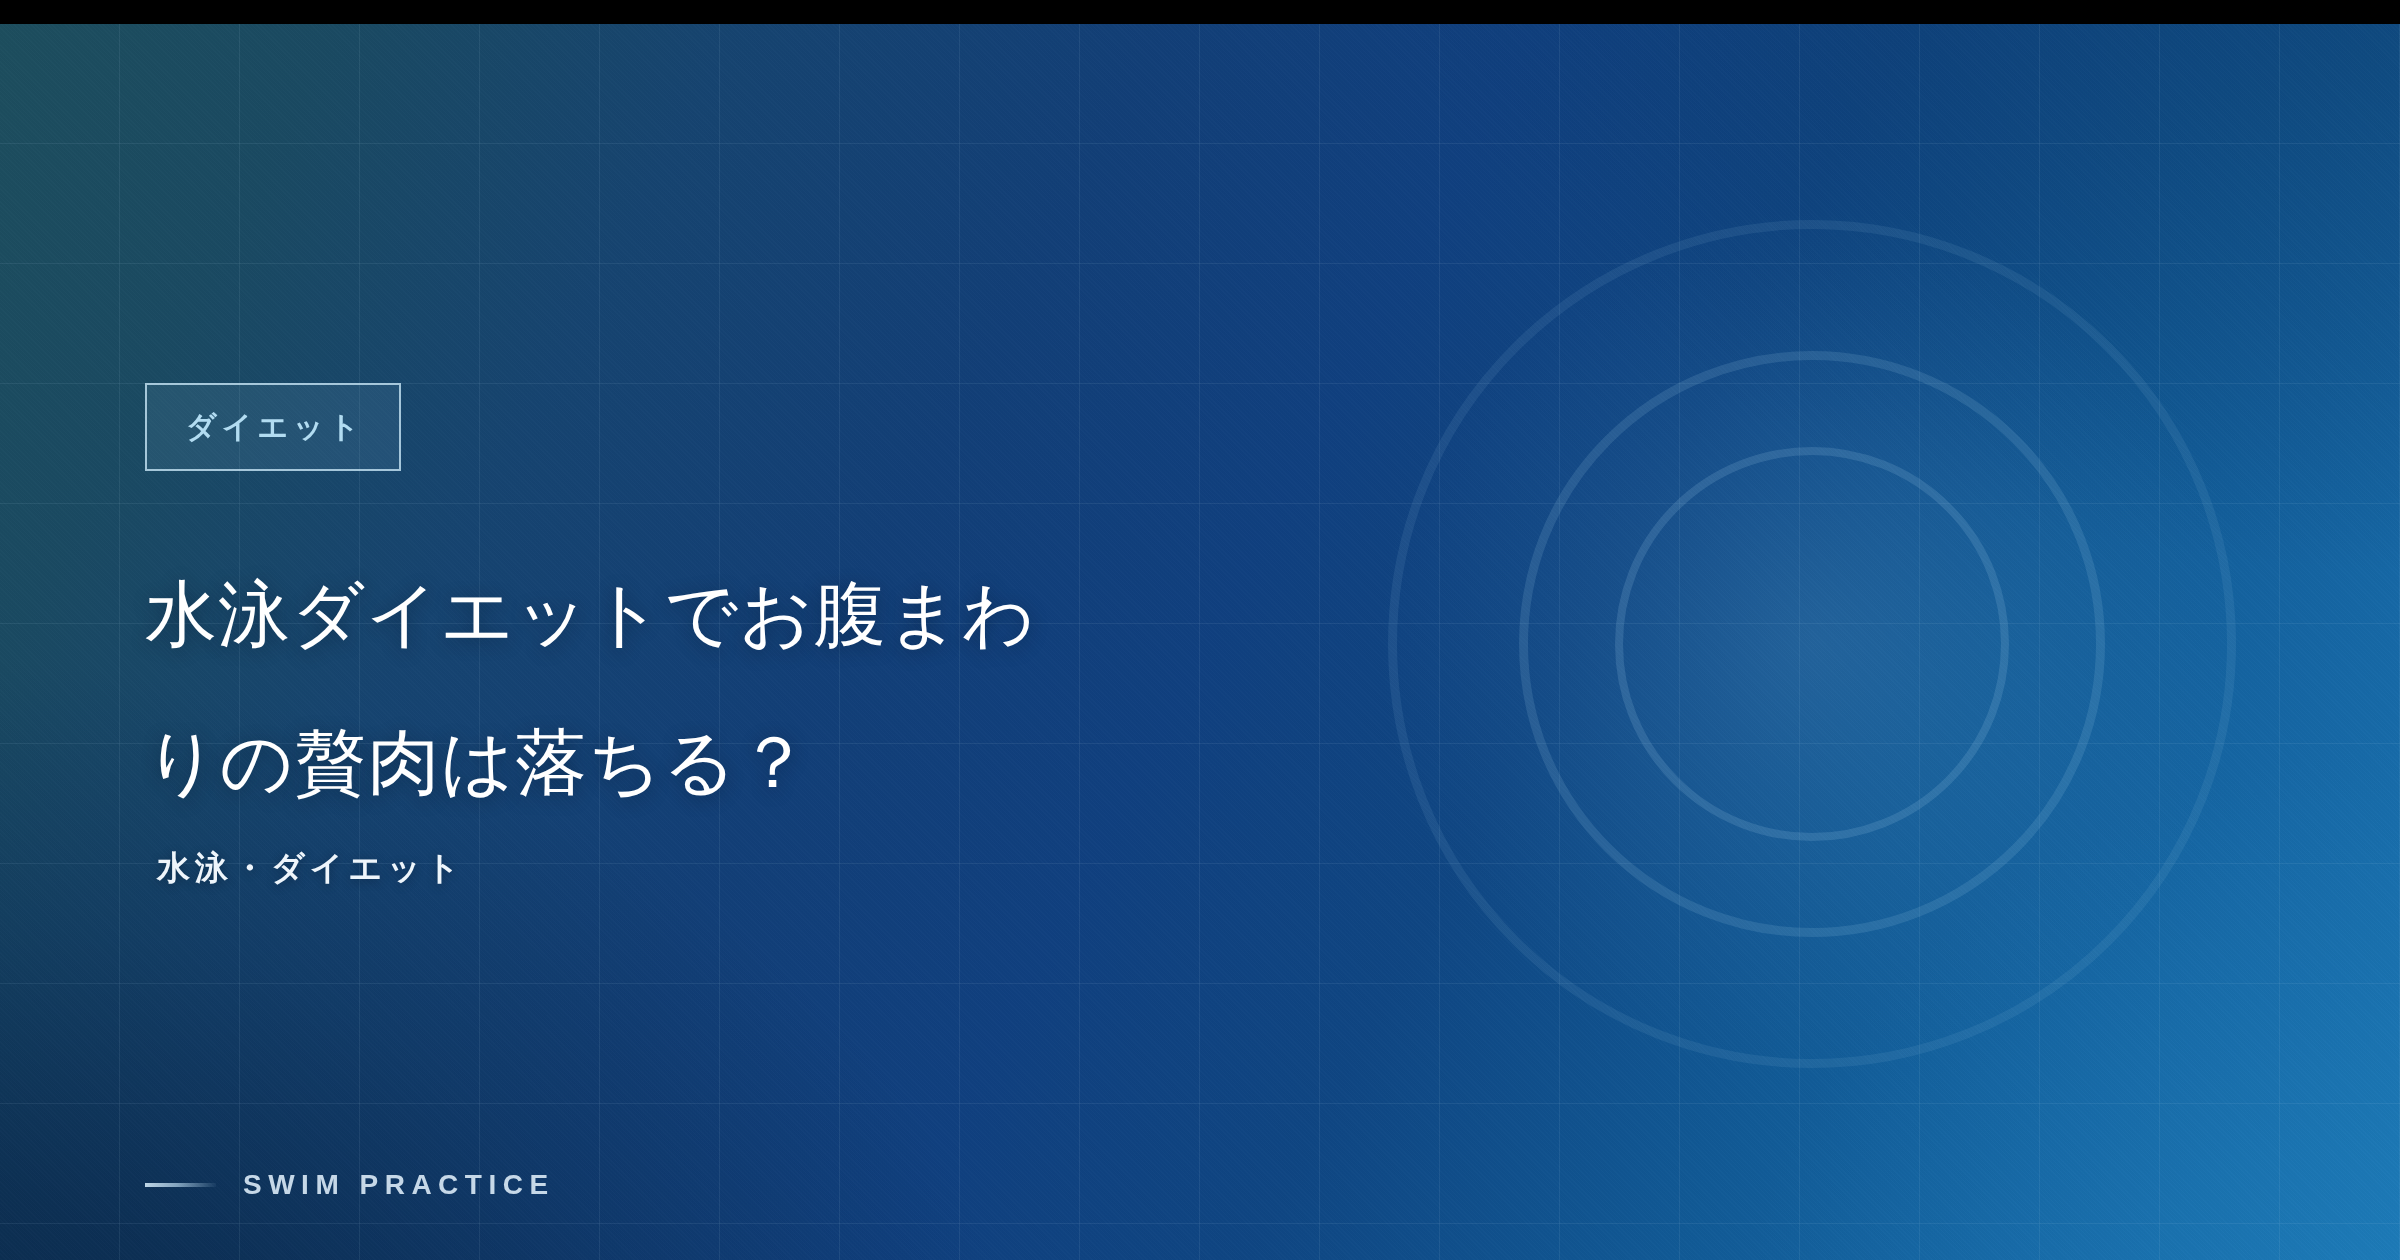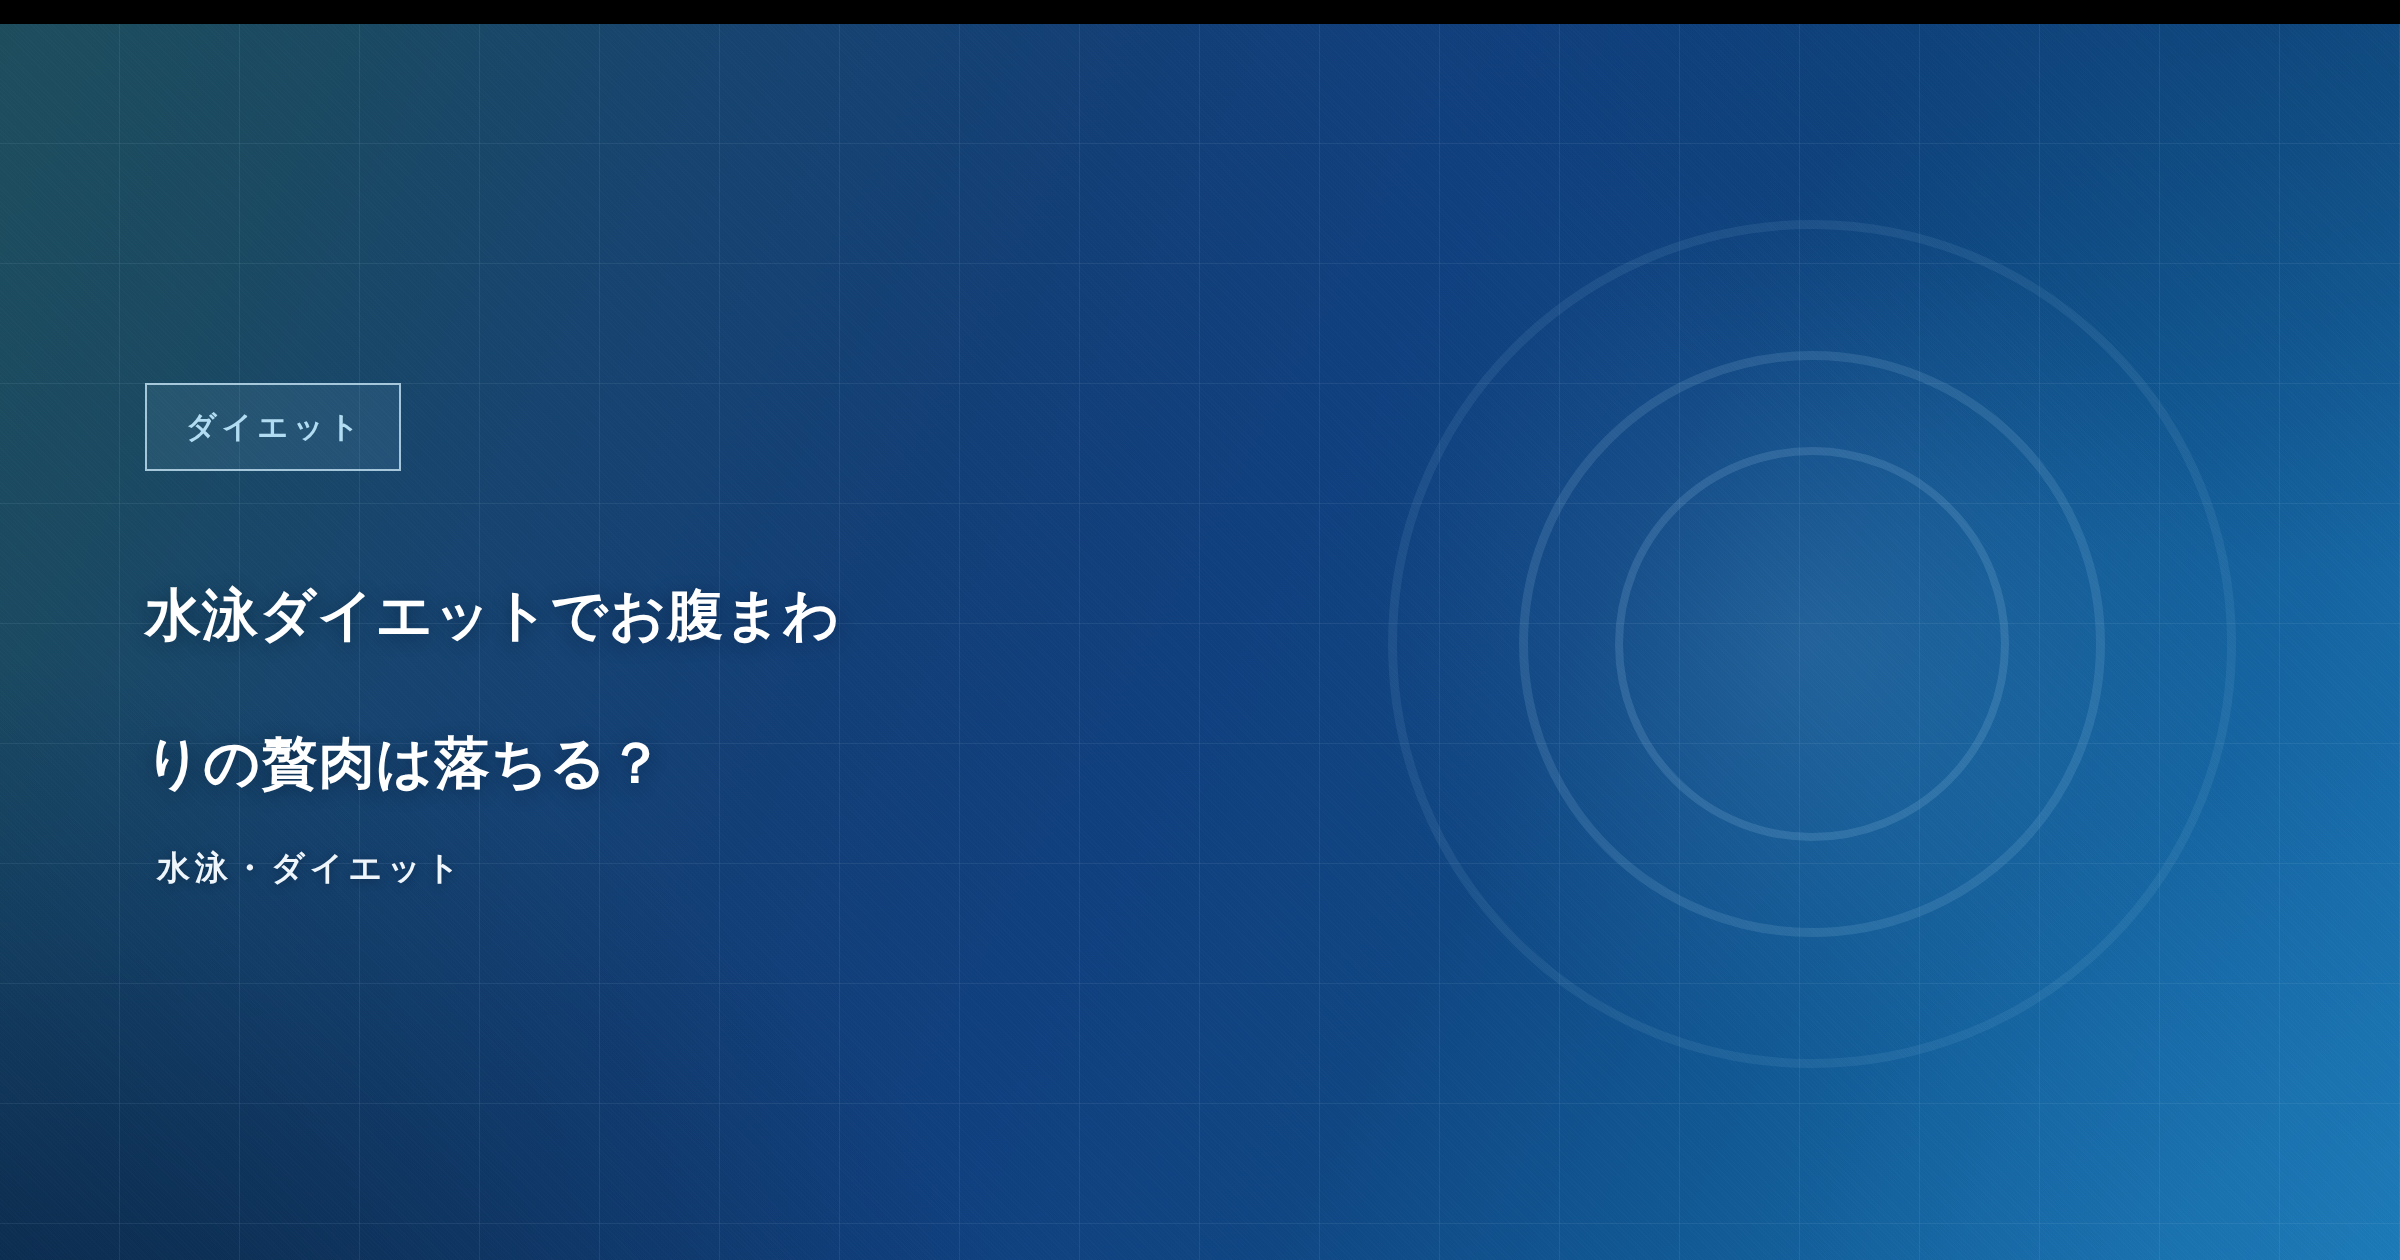--- a/index.html
+++ b/index.html
@@ -164,22 +164,22 @@
   }
 
   .title {
     position: absolute;
     left: 0;
     top: 517px;
     width: 1320px;
     margin: 0;
     color: #ffffff;
     font-family: "Liberation Serif", "DejaVu Serif", serif;
-    font-weight: 700;
-    font-size: 56px;
+    font-weight: 400;
+    font-size: 72px;
     line-height: 148px;
     letter-spacing: 1px;
     text-shadow: 0 3px 18px rgba(2,20,40,0.42);
   }
   .title .ln { display: block; }
 
   .subtitle {
     position: absolute;
     left: 12px;
     top: 822px;
@@ -262,18 +262,22 @@
       <span>ダイエット</span>
     </div>
 
     <h1 class="title">
       <span class="ln">水泳ダイエットでお腹まわ</span>
       <span class="ln">りの贅肉は落ちる？</span>
     </h1>
 
     <p class="subtitle">水泳・ダイエット</p>
 
+    <div class="footer">
+      <span class="rule"></span>
+      <span class="kicker">SWIM PRACTICE</span>
+    </div>
 
   </div>
 
   <div class="accent-bar"></div>
 
 </div>
 
 </body></html>

